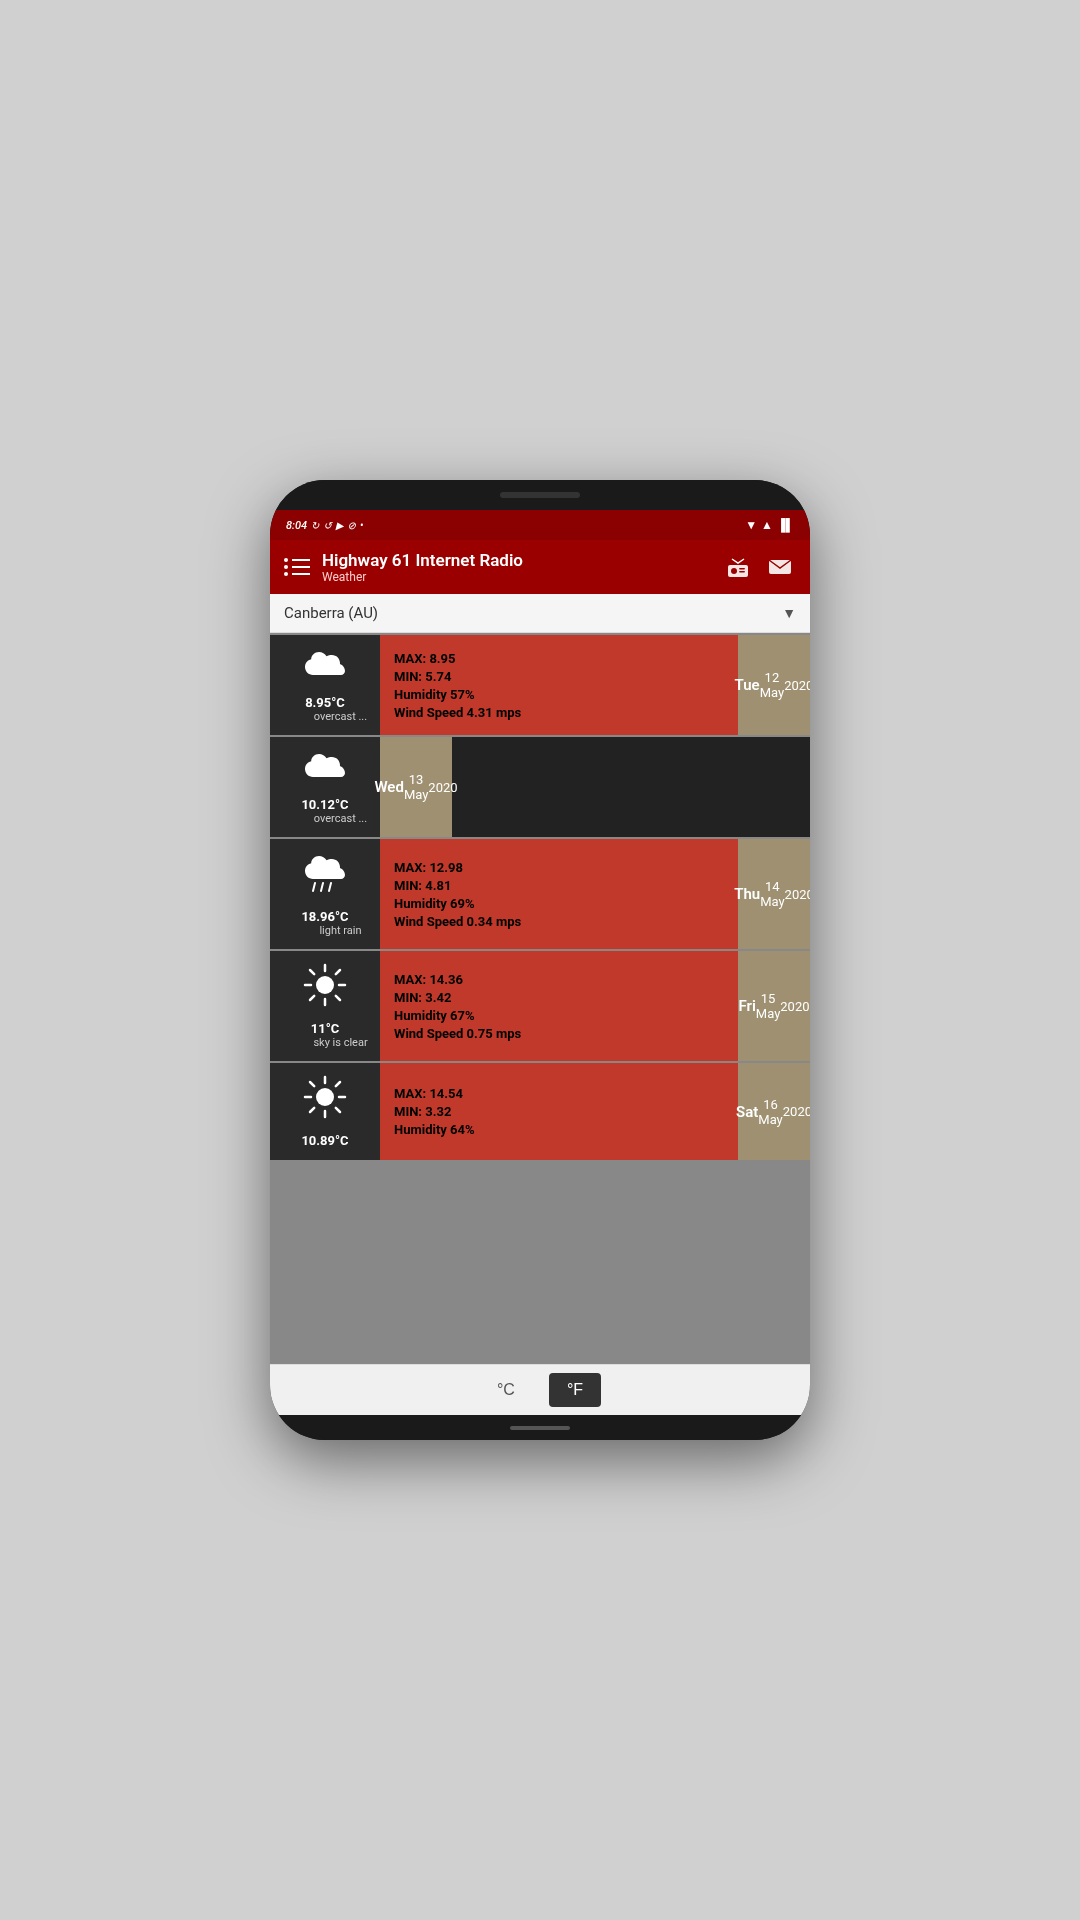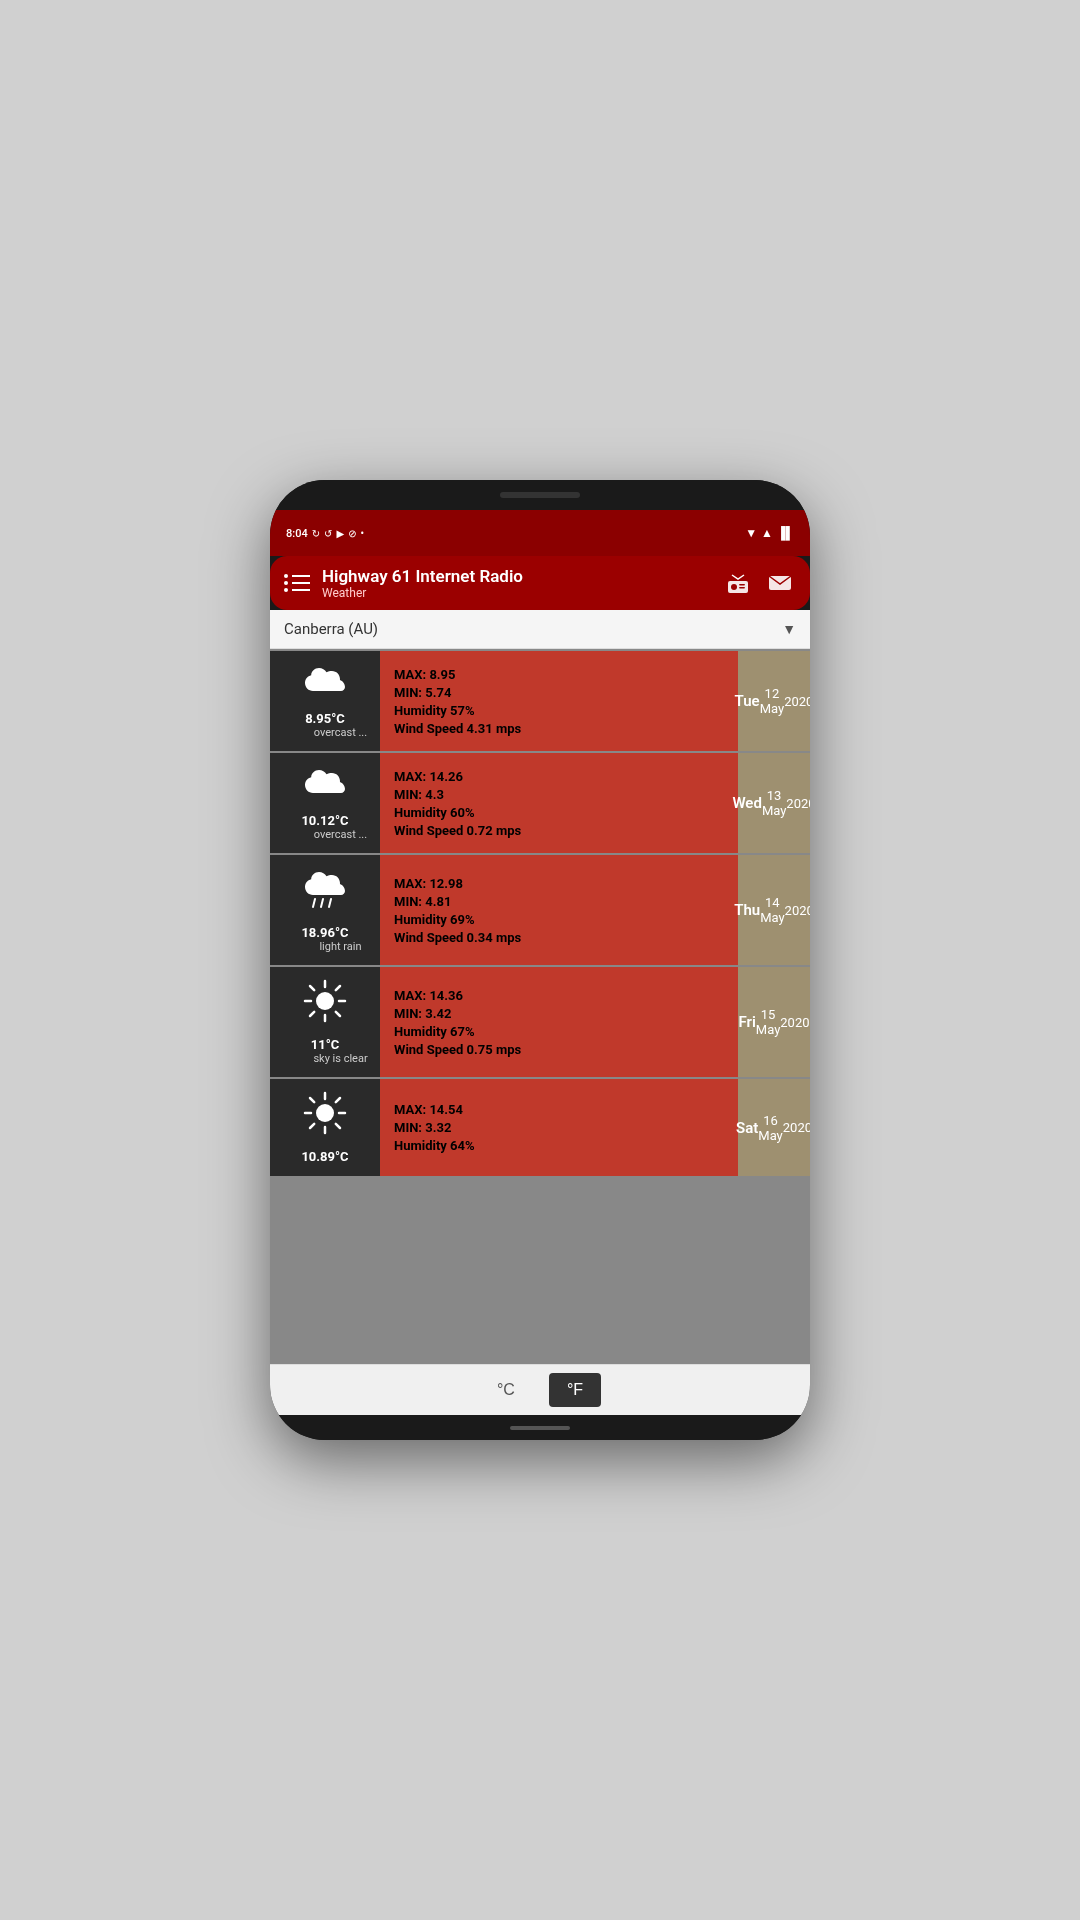--- a/index.html
+++ b/index.html
@@ -35,39 +35,39 @@
 
     .speaker {
       width: 80px;
       height: 6px;
       background: #333;
       border-radius: 3px;
     }
 
     .status-bar {
       background: #8b0000;
-      padding: 16px 16px;
+      padding: 8px 16px;
       display: flex;
       justify-content: space-between;
       align-items: center;
       color: white;
       font-size: 11px;
       font-weight: 500;
+      font-style: italic;
     }
 
     .status-left { display: flex; align-items: center; gap: 4px; }
     .status-right { display: flex; align-items: center; gap: 4px; }
 
     .app-header {
       background: #9b0000;
       padding: 10px 14px;
       display: flex;
       align-items: center;
       gap: 12px;
-      border-radius: 17px;
     }
 
     .hamburger-icon {
       display: flex;
       flex-direction: column;
       gap: 3px;
       cursor: pointer;
     }
     .hamburger-icon span {
       display: flex;
@@ -359,26 +359,20 @@
         <div class="date-year">2020</div>
       </div>
     </div>
       <div class="weather-card">
       <div class="weather-card-left">
         <div class="weather-icon"><svg width="44" height="34" viewBox="0 0 44 34" fill="white">
         <path d="M34 28H10C5.6 28 2 24.4 2 20c0-3.8 2.6-7 6.2-7.8C8.1 8.5 11.7 5 16 5c3.2 0 6 1.7 7.5 4.3C25 8.5 27 8 29 8c4.4 0 8 3.6 8 8 0 0.3 0 0.6-0.1 0.9C39.8 17.9 42 20.7 42 24c0 2.2-1.8 4-4 4h-4z" fill="white"></path>
       </svg></div>
         <div class="weather-temp">10.12°C</div>
         <div class="weather-desc">overcast ...</div>
-      </div>
-      <div class="weather-card-middle">
-        <div class="weather-detail"><strong>MAX: 14.26</strong></div>
-        <div class="weather-detail"><strong>MIN: 4.3</strong></div>
-        <div class="weather-detail"><strong>Humidity 60%</strong></div>
-        <div class="weather-detail"><strong>Wind Speed 0.72 mps</strong></div>
       </div>
       <div class="weather-card-right">
         <div class="date-day">Wed</div>
         <div class="date-date">13 May</div>
         <div class="date-year">2020</div>
       </div>
     </div>
       <div class="weather-card">
       <div class="weather-card-left">
         <div class="weather-icon"><svg width="44" height="44" viewBox="0 0 44 44" fill="white">

